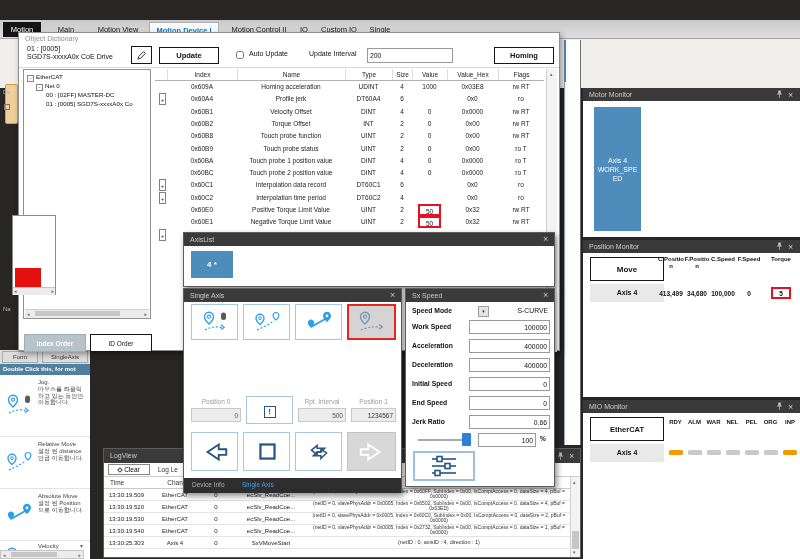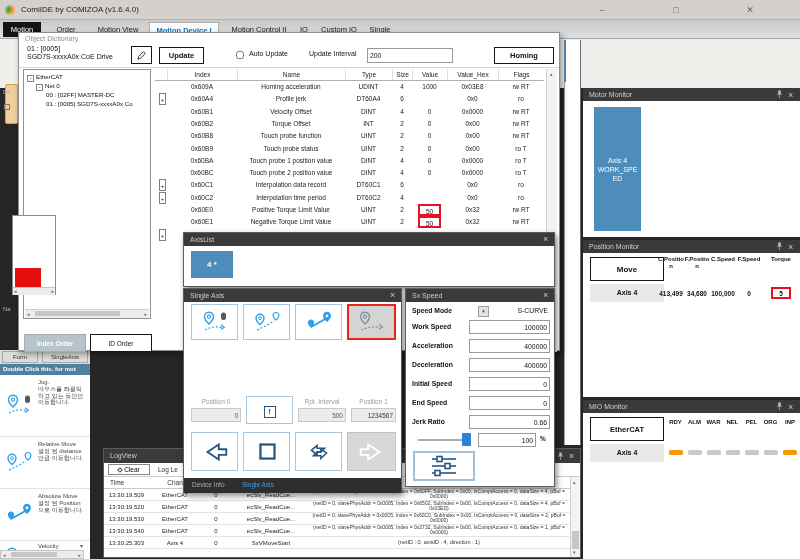--- a/index.html
+++ b/index.html
@@ -78,31 +78,24 @@
 .sbitem{position:absolute;left:0;width:90px;background:#fff;border-bottom:1px solid #e2e2e2}
 .sbtxt{position:absolute;left:38px;top:4px;width:48px;font-size:6px;color:#444;line-height:6.8px;word-break:break-all}
 .pin-ic{position:absolute;left:4px}
 svg{display:block}
 </style>
 </head>
 <body>
 
 <div id="app">
 
-  <div class="a" id="titlebar">
-    <div class="a" id="appicon"></div>
-    <div class="a" id="wintitle">ComiIDE by COMIZOA (v1.6.4.0)</div>
-    <div class="a winctl" style="left:594px">–</div>
-    <div class="a winctl" style="left:668px">□</div>
-    <div class="a winctl" style="left:742px">✕</div>
-  </div>
 
   <div class="a" id="tabrow">
     <div class="a tab" id="tab-setup">Motion</div>
-    <div class="a tab" style="left:50px;width:32px">Order</div>
+    <div class="a tab" style="left:50px;width:32px">Main</div>
     <div class="a tab" style="left:92px;width:52px">Motion View</div>
     <div class="a tab" id="tab-mc1">Motion Device I</div>
     <div class="a tab" style="left:226px;width:66px">Motion Control II</div>
     <div class="a tab" style="left:296px;width:16px">IO</div>
     <div class="a tab" style="left:318px;width:42px">Custom IO</div>
     <div class="a tab" style="left:366px;width:28px">Single</div>
   </div>
 
   <div class="a" id="ribbon">
     <div class="a" id="ribbonicon"></div>
@@ -245,21 +238,21 @@
     <div class="a" id="odtitle">Object Dictionary</div>
     <div class="a odtxt" style="left:8px;top:12px;width:120px">
       <span>01 : [0005]</span><br>
       <span>SGD7S-xxxxA0x CoE Drive</span>
     </div>
     <button class="a dlg" style="left:112px;top:13px;width:21px;height:18px;padding:0">
       <svg width="11" height="11" viewBox="0 0 12 12" style="margin:0 auto">
           <path d="M2 10l1-3 5.2-5.2 2 2L5 9 2 10z" fill="none" stroke="#222" stroke-width="1"></path>
         </svg>
     </button>
-    <button class="a dlg" style="left:140px;top:14px;width:45px;height:17px;font-size:7.5px">Update</button>
+    <button class="a dlg" style="left:140px;top:14px;width:60px;height:17px;font-size:7.5px">Update</button>
     <input type="checkbox" class="a" style="left: 217px; top: 18px; width: 8px; height: 8px;">
     <span class="a odtxt" style="left:230px;top:17px">Auto Update</span>
     <span class="a odtxt" style="left:290px;top:17px">Update Interval</span>
     <input class="a inp" style="left: 348px; top: 15px; width: 86px; height: 15px; text-align: left;" readonly="" value="200">
     <button class="a dlg" style="left:475px;top:14px;width:60px;height:17px;font-size:7.5px">Homing</button>
     <div class="a" style="left:0;top:34px;width:540px;height:1px;background:#d8d8d8"></div>
 
     <div class="a" id="odtree">
       <div class="tnode" style="left:3px;top:3px"><span class="tbox">-</span><span>EtherCAT</span></div>
       <div class="tnode" style="left:12px;top:12px"><span class="tbox">-</span><span>Net 0</span></div>

